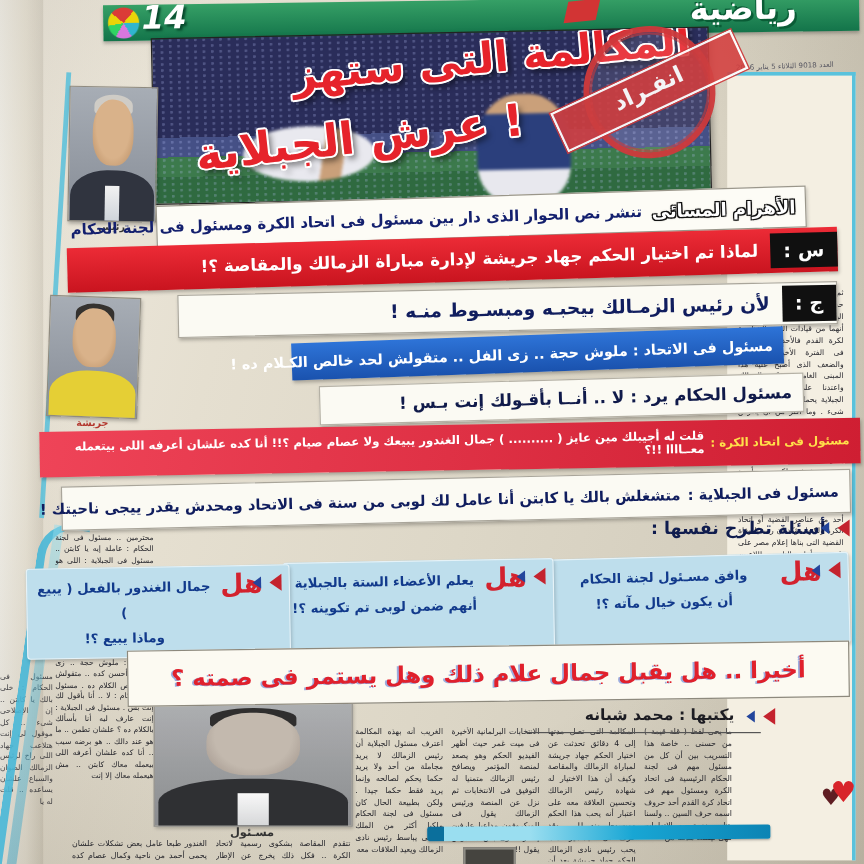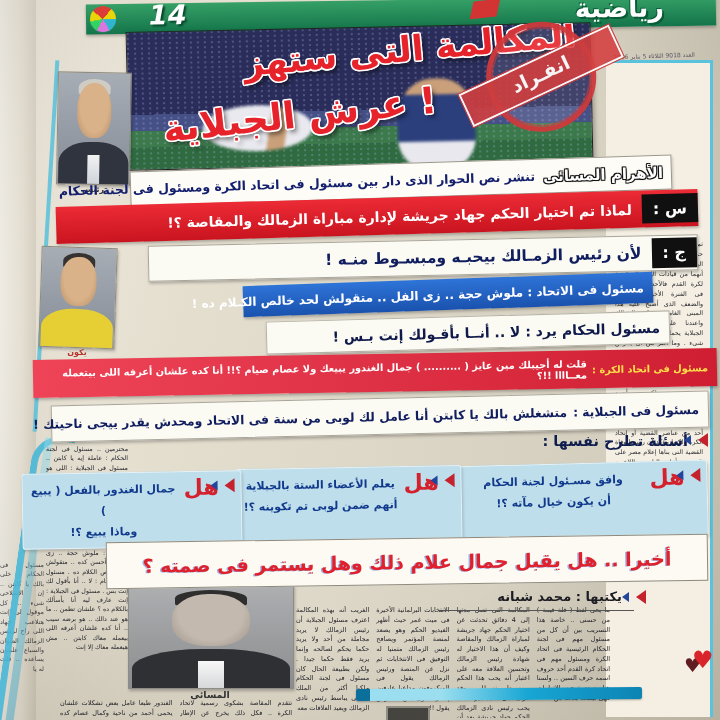--- a/index.html
+++ b/index.html
@@ -16,21 +16,21 @@
     background:linear-gradient(90deg,#f8f6ef,#ece7da 60%,rgba(90,80,60,.12));}
 
   
   .masthead{left:86px;top:0;width:630px;height:30px;z-index:2;
     background:linear-gradient(#36a066,#13744a);transform:rotate(-.8deg);
     box-shadow:0 2px 3px rgba(0,0,0,.25);}
   .firework{left:4px;top:2px;width:26px;height:26px;border-radius:50%;
     background:conic-gradient(#e33 0 40deg,#fd0 40deg 90deg,#3bd 90deg 150deg,#e7e 150deg 210deg,#3d6 210deg 260deg,#fd0 260deg 310deg,#e33 310deg 360deg);
     filter:blur(.5px);opacity:.9;}
   .page-num{left:32px;top:-4px;color:#fff;font-size:27px;font-weight:800;font-style:italic;
-    text-shadow:2px 2px 2px #07482c;margin-left:31px;}
+    text-shadow:2px 2px 2px #07482c;}
   .section-title{right:52px;top:-5px;color:#fff;font-size:27px;font-weight:800;
     text-shadow:2px 2px 0 #0a5c36,-1px -1px 0 #0a5c36;}
   .issue-line{left:596px;top:52px;width:116px;font-size:6px;color:#5a5a66;
     transform:rotate(-2deg);text-align:center;}
 
   
   .right-col{left:606px;top:60px;width:104px;height:654px;background:#f4efe2;
     border-right:3px solid #59c2dc;border-top:3px solid #59c2dc;z-index:1;}
   .sb-right{left:615px;top:240px;width:88px;height:400px;overflow:hidden;
     font-size:6.4px;line-height:1.55;text-align:justify;color:#2a2a30;z-index:2;}
@@ -115,21 +115,21 @@
   .qb1{left:456px;top:463px;width:238px;height:64px;transform:rotate(-1.5deg);}
   .qb2{left:236px;top:467px;width:212px;height:64px;transform:rotate(-1deg);}
   .qb3{left:22px;top:472px;width:206px;height:64px;transform:rotate(-1deg);}
 
   
   .closing{left:106px;top:538px;width:600px;height:45px;background:#fcfaf2;
     border:1px solid #8d897d;transform:rotate(-.8deg);display:flex;align-items:center;
     justify-content:center;z-index:4;}
   .closing .txt{color:#e0202c;font-weight:800;font-size:19px;white-space:nowrap;
     text-shadow:-1.5px .5px 0 rgba(40,80,200,.45);}
-  .byline{left:436px;top:589px;width:210px;display:flex;align-items:center;gap:14px;z-index:4;}
+  .byline{left:436px;top:589px;width:210px;display:flex;align-items:center;gap:24px;z-index:4;}
   .byline .txt{color:#1c1c22;font-weight:800;font-size:13px;}
   .byline-rule{left:438px;top:610px;width:196px;border-top:1px solid #555;z-index:4;}
 
   
   .portrait{overflow:hidden;border:1px solid #8f8b80;background:linear-gradient(#a7adb5,#868c96);
     box-shadow:1px 2px 3px rgba(0,0,0,.25);z-index:3;}
   .portrait .head{position:absolute;width:48%;height:50%;left:26%;top:9%;
     background:radial-gradient(ellipse at 50% 38%,#d9b28a 0 58%,#b78c62 100%);
     border-radius:46% 46% 42% 42%;}
   .portrait .hair{position:absolute;width:44%;height:16%;left:28%;top:5%;
@@ -279,29 +279,29 @@
     <div class="torso"></div>
     <div class="shirt"></div>
   </div>
   <div class="abs cap cap-allam rtl">رئيس</div>
 
   <div class="abs portrait yellow ph-ger">
     <div class="hair"></div>
     <div class="head"></div>
     <div class="torso"></div>
   </div>
-  <div class="abs cap cap-ger rtl">يكون</div>
+  <div class="abs cap cap-ger rtl">جريشة</div>
 
   <div class="abs portrait mono ph-ghr">
     <div class="hair"></div>
     <div class="head"></div>
     <div class="torso"></div>
     <div class="shirt"></div>
   </div>
-  <div class="abs cap cap-ghr rtl">المسائى</div>
+  <div class="abs cap cap-ghr rtl">مسـئول</div>
 
   <div class="abs bodygrid rtl">
     <div class="bcol smalltxt">ما يحى لفظ ( قلة قيمة ) من حسنى .. خاصة هذا التسريب بين أن كل من مسئول مهم فى لجنة الحكام الرئيسية فى اتحاد الكرة ومسئول مهم فى اتحاد كرة القدم أحد حروف اسمه حرف السين .. ولسنا هنا بصدد توجيه الاتهامات فهى ليست هدفنا من</div>
     <div class="bcol smalltxt">المكالمة التى تصل مدتها إلى 4 دقائق تحدثت عن اختيار الحكم جهاد جريشة لمباراة الزمالك والمقاصة وكيف أن هذا الاختيار له شهادة رئيس الزمالك وتحسين العلاقة معه على اعتبار أنه يحب هذا الحكم ومبسوط منه !! .. وقد عرف كل الجماهير لماذا يحب رئيس نادى الزمالك الحكم جهاد جريشة بعد أن ظهر الأخير فى أحد المؤتمرات</div>
     <div class="bcol smalltxt">الانتخابات البرلمانية الأخيرة فى ميت غمر حيث أظهر الفيديو الحكم وهو يصعد لمنصة المؤتمر ويصافح رئيس الزمالك متمنيا له التوفيق فى الانتخابات ثم نزل عن المنصة ورئيس الزمالك يقول فى الميكروفون مداعبا عارفين إنه زملكاوى بس معندوش يقول !!</div>
     <div class="bcol smalltxt">الغريب أنه بهذه المكالمة اعترف مسئول الجبلاية أن رئيس الزمالك لا يريد مجاملة من أحد ولا يريد حكما يحكم لصالحه وإنما يريد فقط حكما جيدا . ولكن بطبيعة الحال كان مسئول فى لجنة الحكام ملكيا أكثر من الملك فمشى يباسط رئيس نادى الزمالك ويعيد العلاقات معه</div>
   </div>
   <div class="abs undergrid rtl">
     <div class="ucol smalltxt">تتقدم المقاصة بشكوى رسمية لاتحاد الكرة .. فكل ذلك يخرج عن الإطار الحقيقى للقضية إنها قضية عدل وحياد ومبادئ</div>
     <div class="ucol smalltxt">الغندور طبعا عامل بعض تشكلات علشان يحمى أحمد من ناحية وكمال عصام كده من ناحية كابتن حسن فريد الجبلاية</div>

